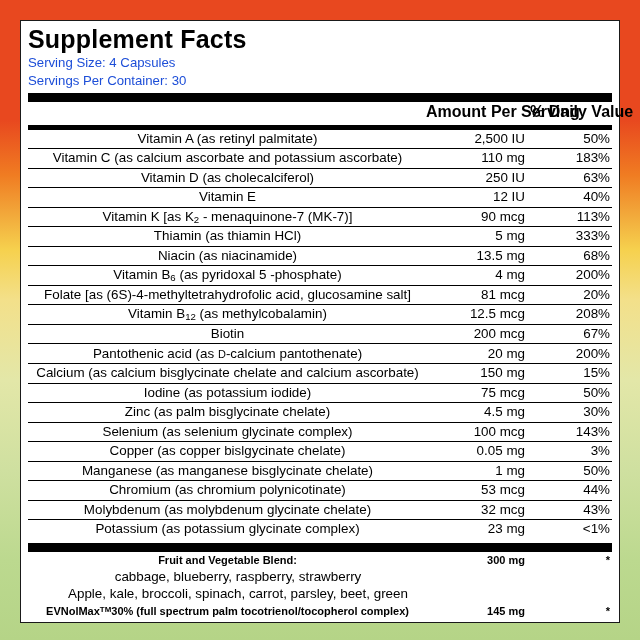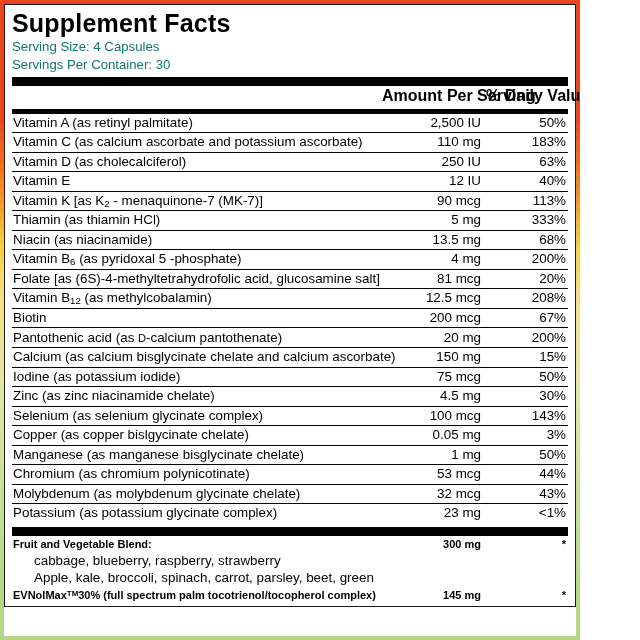--- a/index.html
+++ b/index.html
@@ -11,23 +11,23 @@
     width: 640px;
     height: 640px;
     font-family: "Liberation Sans", sans-serif;
     -webkit-font-smoothing: antialiased;
   }
 
   
   #label-frame {
     position: relative;
     box-sizing: border-box;
-    width: 580px;
+    width: 640px;
     height: 640px;
-    padding: 4px;
+    padding: 20px;
     background: linear-gradient(to bottom,
         #e8481f 0px,
         #e8481f 120px,
         #f07c22 175px,
         #f2a93b 215px,
         #f6d14e 250px,
         #f3e08a 300px,
         #e3e7a8 380px,
         #cfe0a0 470px,
         #bcd98f 560px,
@@ -60,21 +60,21 @@
     letter-spacing: 0.2px;
     line-height: 1.08;
     color: #000;
     margin: 0 0 1px 0;
     font-stretch: condensed;
   }
 
   .serving-line {
     font-size: 13.2px;
     line-height: 1.33;
-    color: #0f766e;
+    color: #1d4ed8;
     white-space: nowrap;
   }
 
   .rule-thick {
     height: 9px;
     background: #000;
     margin-top: 4px;
   }
   .rule-med {
     height: 4.5px;
@@ -107,21 +107,21 @@
   }
 
   tr.nut-row td {
     font-size: 13.4px;
     color: #000;
     padding: 1.1px 0 1.1px 0;
     border-top: 1px solid #000;
     white-space: nowrap;
     line-height: 1.22;
   }
-  tr.nut-row td.c-name { padding-left: 1px; text-align: left; }
+  tr.nut-row td.c-name { padding-left: 1px; text-align: center; }
   tr.nut-row td.c-amt  { text-align: right; padding-right: 5px; }
   tr.nut-row td.c-dv   { text-align: right; padding-right: 2px; }
 
   tr.nut-row.first-row td { border-top: none; }
 
   
   tr.blend-head td {
     font-size: 11px;
     font-weight: bold;
     border-top: none;
@@ -244,21 +244,21 @@
               <td class="c-name">Calcium (as calcium bisglycinate chelate and calcium ascorbate)</td>
               <td class="c-amt">150 mg</td>
               <td class="c-dv">15%</td>
             </tr>
             <tr class="nut-row">
               <td class="c-name">Iodine (as potassium iodide)</td>
               <td class="c-amt">75 mcg</td>
               <td class="c-dv">50%</td>
             </tr>
             <tr class="nut-row">
-              <td class="c-name">Zinc (as zinc niacinamide chelate)</td>
+              <td class="c-name">Zinc (as palm bisglycinate chelate)</td>
               <td class="c-amt">4.5 mg</td>
               <td class="c-dv">30%</td>
             </tr>
             <tr class="nut-row">
               <td class="c-name">Selenium (as selenium glycinate complex)</td>
               <td class="c-amt">100 mcg</td>
               <td class="c-dv">143%</td>
             </tr>
             <tr class="nut-row">
               <td class="c-name">Copper (as copper bislgycinate chelate)</td>

